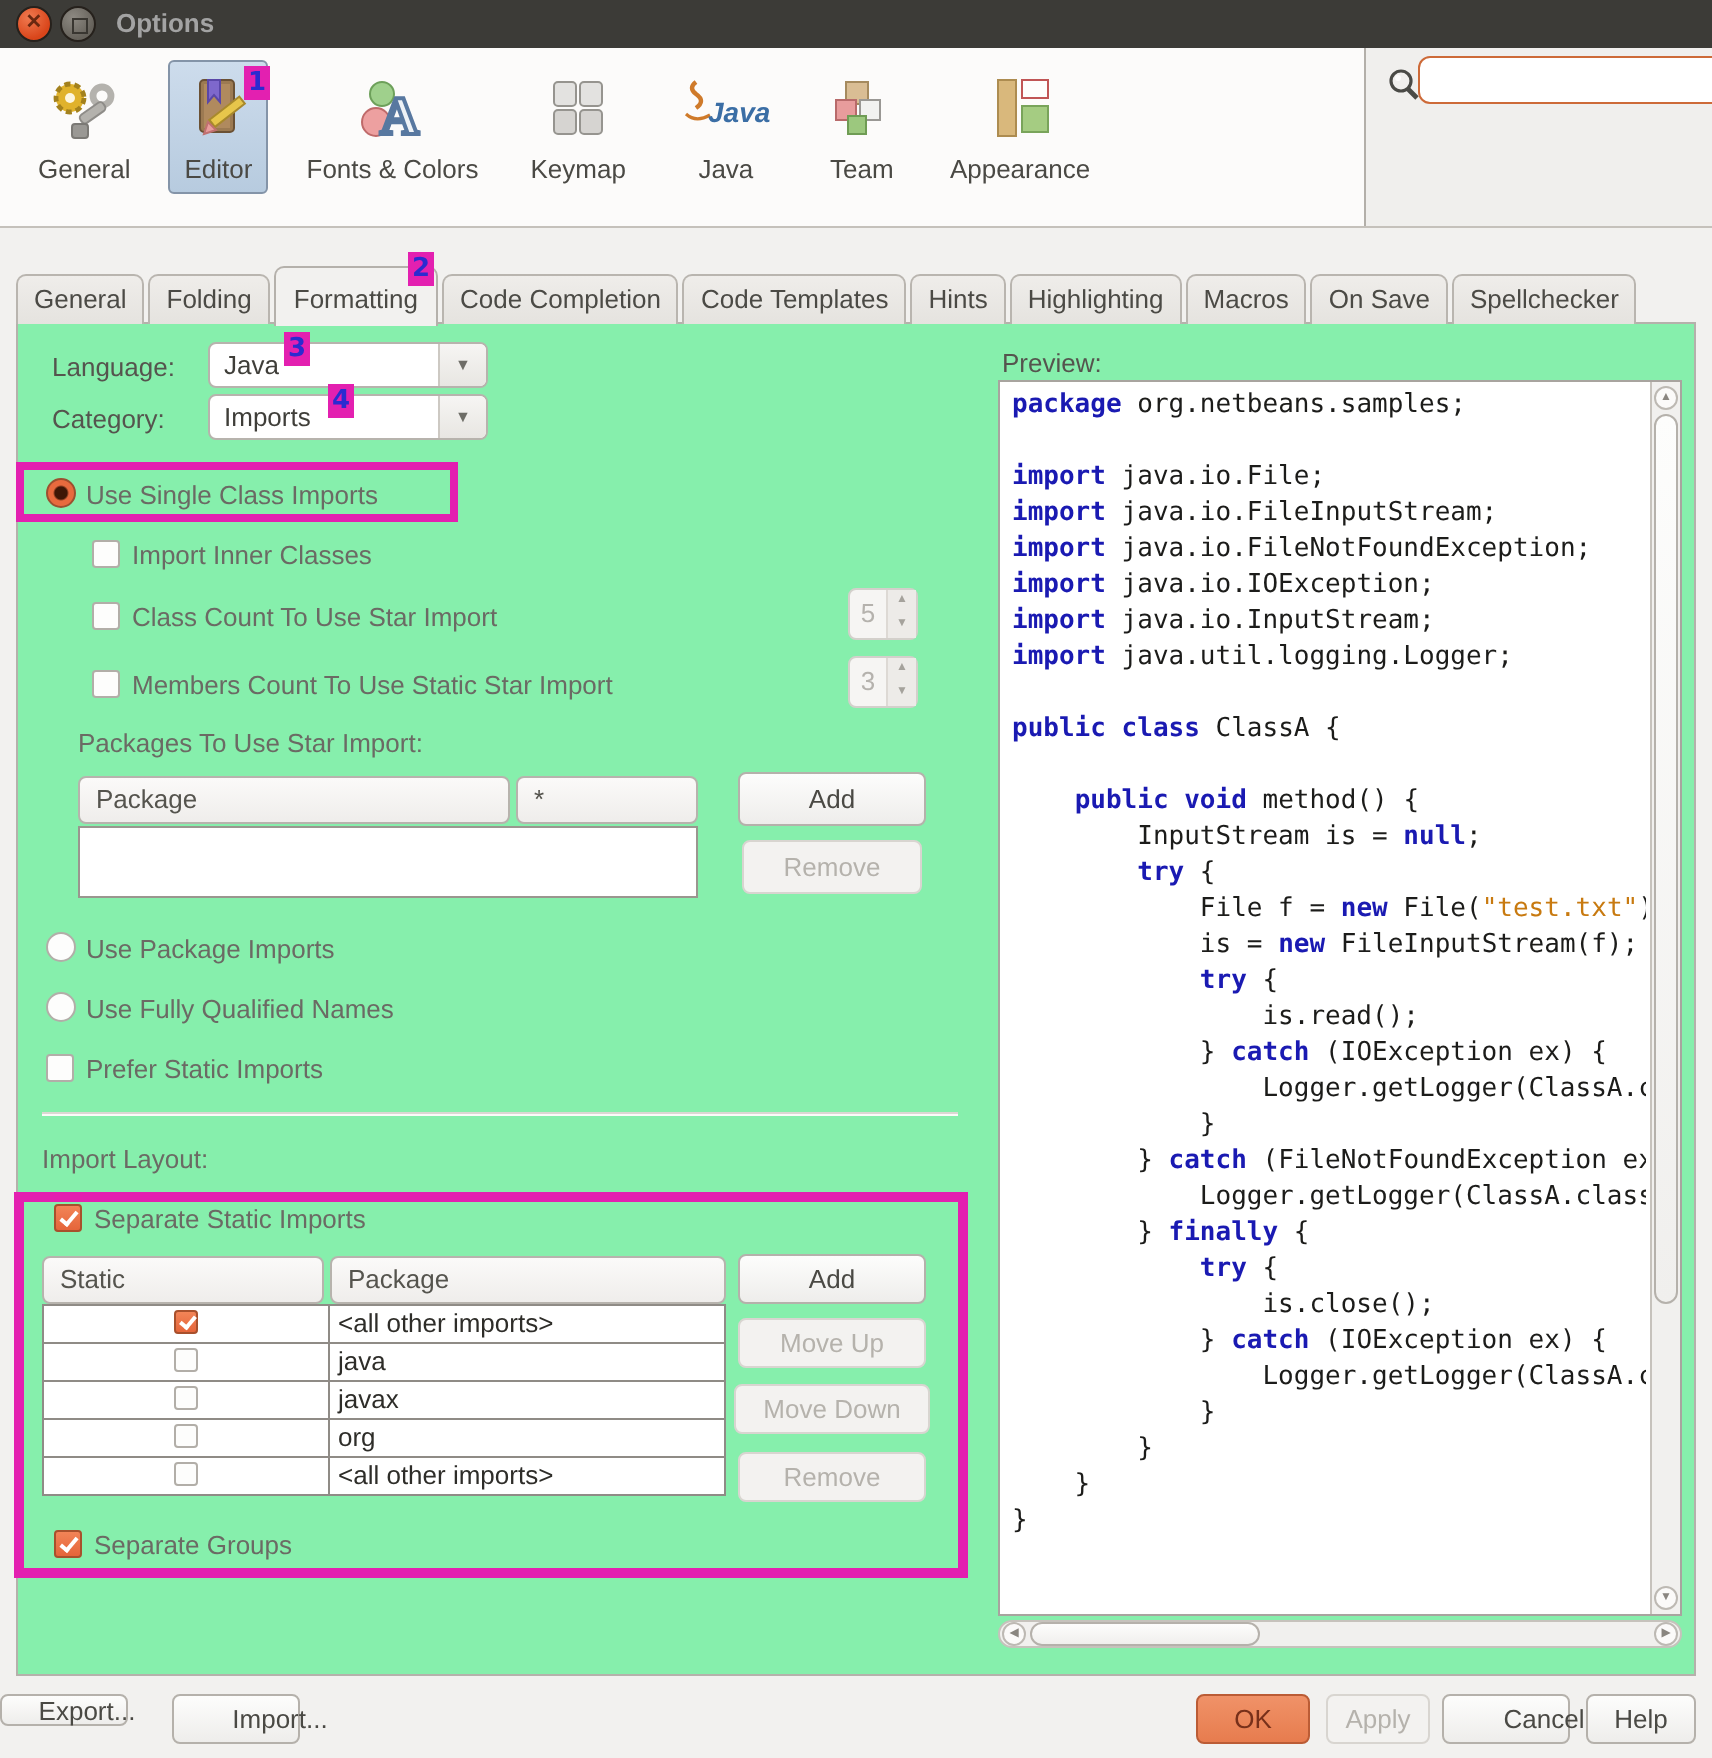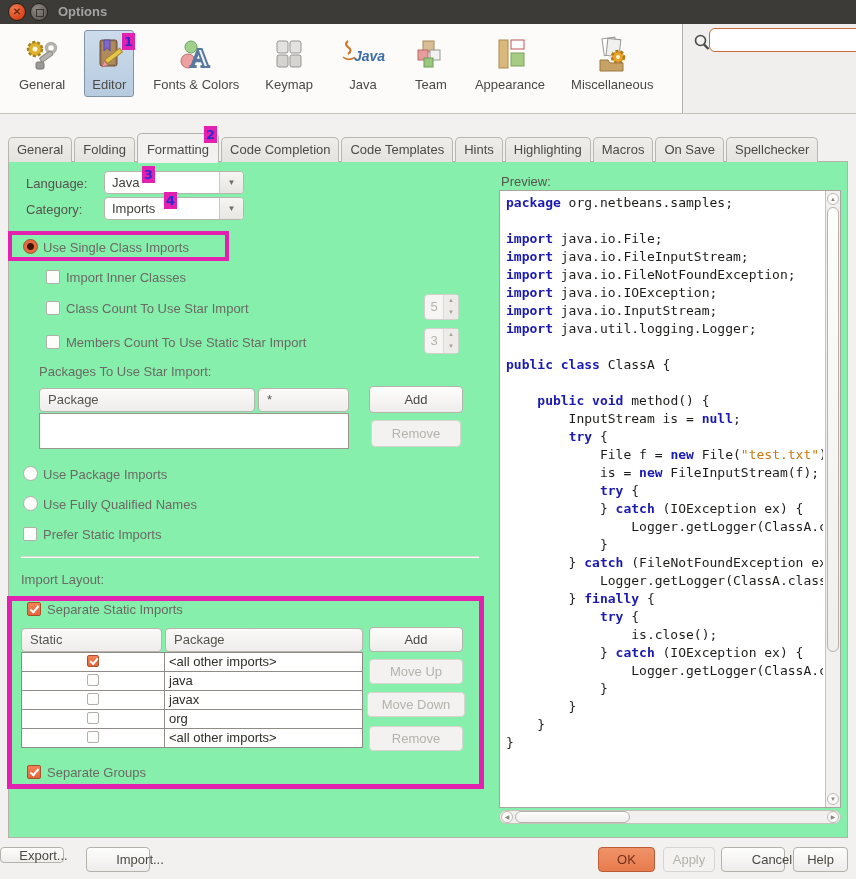--- a/index.html
+++ b/index.html
@@ -174,32 +174,20 @@
         </div>
         <div class="cat">
           <span class="cat-ic">
             <svg width="36" height="38" viewBox="0 0 36 38">
               <rect x="7" y="4" width="9" height="28" fill="#d9b87c" stroke="#ad8c50"></rect>
               <rect x="19" y="4" width="13" height="9" fill="#fdfdfc" stroke="#c05555"></rect>
               <rect x="19" y="17" width="13" height="13" fill="#a5cc82" stroke="#79a45a"></rect>
             </svg>
           </span>
           <span class="cat-lb">Appearance</span>
-        </div>
-        <div class="cat">
-          <span class="cat-ic">
-            <svg width="36" height="38" viewBox="0 0 36 38">
-              <rect x="9" y="2" width="13" height="17" fill="#fdfdfc" stroke="#9a9894" transform="rotate(-8 15 10)"></rect>
-              <rect x="13" y="3" width="13" height="17" fill="#f0f0ee" stroke="#9a9894" transform="rotate(6 19 11)"></rect>
-              <circle cx="24" cy="21" r="6" fill="#e8a32b" stroke="#b07c16" stroke-width="2.6" stroke-dasharray="3 2"></circle>
-              <circle cx="24" cy="21" r="2" fill="#fdf2d0"></circle>
-              <path d="M6 24 h8 l2 3 h13 v8 H6 z" fill="#c8a264" stroke="#97783e"></path>
-            </svg>
-          </span>
-          <span class="cat-lb">Miscellaneous</span>
         </div>
       </div>
     <div class="abs searchzone">
       <span class="abs mag">
         <svg width="18" height="20" viewBox="0 0 18 20">
           <circle cx="7.5" cy="7.5" r="5" fill="none" stroke="#4a4a46" stroke-width="1.6"></circle>
           <circle cx="6" cy="6" r="1.5" fill="#ffffff" opacity="0.8"></circle>
           <line x1="11" y1="11.5" x2="15.5" y2="16" stroke="#4a4a46" stroke-width="2.4"></line>
         </svg>
       </span>
@@ -353,20 +341,21 @@
           <div class="cl"><span class="kw">import</span><span class="pl"> java.util.logging.Logger;</span></div>
           <div class="cl">&nbsp;</div>
           <div class="cl"><span class="kw">public</span><span class="pl"> </span><span class="kw">class</span><span class="pl"> ClassA {</span></div>
           <div class="cl">&nbsp;</div>
           <div class="cl"><span class="pl">    </span><span class="kw">public</span><span class="pl"> </span><span class="kw">void</span><span class="pl"> method() {</span></div>
           <div class="cl"><span class="pl">        InputStream is = </span><span class="kw">null</span><span class="pl">;</span></div>
           <div class="cl"><span class="pl">        </span><span class="kw">try</span><span class="pl"> {</span></div>
           <div class="cl"><span class="pl">            File f = </span><span class="kw">new</span><span class="pl"> File(</span><span class="str">"test.txt"</span><span class="pl">);</span></div>
           <div class="cl"><span class="pl">            is = </span><span class="kw">new</span><span class="pl"> FileInputStream(f);</span></div>
           <div class="cl"><span class="pl">            </span><span class="kw">try</span><span class="pl"> {</span></div>
+          <div class="cl"><span class="pl">                is.read();</span></div>
           <div class="cl"><span class="pl">            } </span><span class="kw">catch</span><span class="pl"> (IOException ex) {</span></div>
           <div class="cl"><span class="pl">                Logger.getLogger(ClassA.class.getName()).log(Level.SEVERE, null, ex);</span></div>
           <div class="cl"><span class="pl">            }</span></div>
           <div class="cl"><span class="pl">        } </span><span class="kw">catch</span><span class="pl"> (FileNotFoundException ex) {</span></div>
           <div class="cl"><span class="pl">            Logger.getLogger(ClassA.class.getName()).log(Level.SEVERE, null, ex);</span></div>
           <div class="cl"><span class="pl">        } </span><span class="kw">finally</span><span class="pl"> {</span></div>
           <div class="cl"><span class="pl">            </span><span class="kw">try</span><span class="pl"> {</span></div>
           <div class="cl"><span class="pl">                is.close();</span></div>
           <div class="cl"><span class="pl">            } </span><span class="kw">catch</span><span class="pl"> (IOException ex) {</span></div>
           <div class="cl"><span class="pl">                Logger.getLogger(ClassA.class.getName()).log(Level.SEVERE, null, ex);</span></div>

